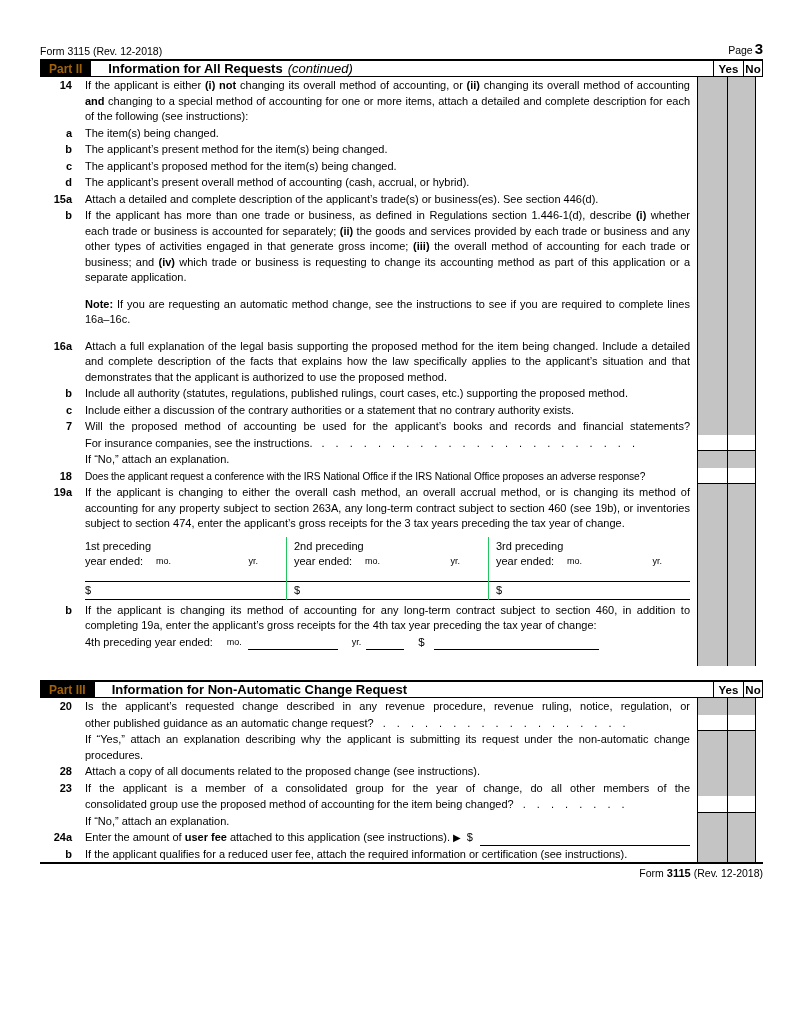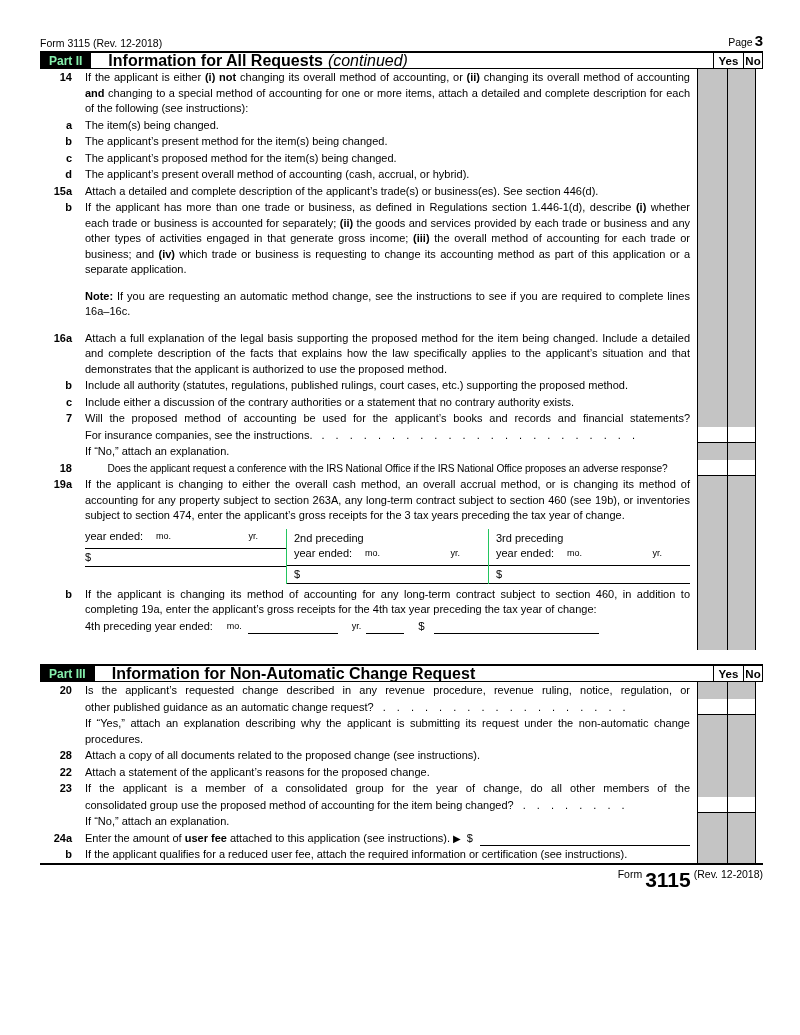--- a/index.html
+++ b/index.html
@@ -1,70 +1,70 @@
 <!DOCTYPE html>
 <html><head>
 <meta charset="utf-8">
 <style>
   *{margin:0;padding:0;box-sizing:border-box}
   html,body{background:#fff}
   body{width:800px;height:1035px;font-family:"Liberation Sans","DejaVu Sans",sans-serif;font-size:11px;color:#000;-webkit-font-smoothing:antialiased}
   .page{position:relative;width:800px;height:1035px;padding:8px 37px 0 40px;overflow:hidden}
   .version{text-align:right;font-size:10.5px}
-  .hdr{display:flex;justify-content:space-between;align-items:flex-end;margin-top:24px;padding-bottom:2px}
+  .hdr{display:flex;justify-content:space-between;align-items:flex-end;margin-top:32px;padding-bottom:2px}
   .hdr-left{font-size:10.5px}
   .pg{font-size:10.5px}
   .pg b{font-size:15px;margin-left:2px}
   .partbar{display:flex;align-items:stretch;border-top:2px solid #000;border-bottom:1px solid #000;height:18px}
-  .plabel{background:#000;color:#86efac;font-weight:bold;font-size:12px;padding:0 9px;display:flex;align-items:center}
-  .ptitle{flex:1;font-weight:bold;font-size:16px;display:flex;align-items:center;padding-left:17px}
+  .plabel{background:#000;color:#a16207;font-weight:bold;font-size:12px;padding:0 9px;display:flex;align-items:center}
+  .ptitle{flex:1;font-weight:bold;font-size:13px;display:flex;align-items:center;padding-left:17px}
   .ptitle .cont{font-weight:normal;font-style:italic;margin-left:5px}
   .anshead{width:30px;border-left:1px solid #000;font-weight:bold;font-size:11.5px;display:flex;align-items:center;justify-content:center}
   .anshead.last{width:20px;border-right:1px solid #000}
   .row{display:flex;align-items:stretch;line-height:15.5px}
   .q{width:657px;display:flex;min-width:657px}
   .num{width:32px;text-align:right;font-weight:bold;flex:none;padding-top:1px}
   .txt{flex:1;padding:1px 7px 0 13px;text-align:justify;overflow:hidden}
   .row.fj .txt{text-align-last:justify}
   .row.gap .num,.row.gap .txt{padding-top:11px}
   .row.gap-sm .num,.row.gap-sm .txt{padding-top:3px}
   .row.tail .txt{padding-bottom:16px}
-  .row.cond .txt{font-size:10.2px;letter-spacing:-0.1px;white-space:nowrap;text-align:center}
+  .row.cond .txt{font-size:10.2px;letter-spacing:-0.1px;white-space:nowrap;text-align:left}
   .row.line .ans{border-bottom:1.5px solid #000}
   .ans{width:30px;flex:none;border-left:1px solid #000;background:#c4c4c4}
   .ans.last{width:29px;border-right:1px solid #000}
   .ans.white{background:#fff}
   .dots{word-spacing:8px;padding-left:9px;white-space:nowrap}
   .rows3{border-bottom:2px solid #000}
   .part3{margin-top:14px}
   
   .grt{display:flex;margin-top:4px}
   .grt-col{flex:1;min-width:0}
   .grt-col.bl{border-left:1px solid #22c55e}
   .grt-col.bl .grt-t,.grt-col.bl .grt-ye,.grt-col.bl .grt-d{padding-left:7px}
   .grt-t{line-height:15px;padding-top:2px}
-  .grt-ye{display:flex;align-items:flex-start;line-height:14px;padding-bottom:5px;border-bottom:1.5px solid #000}
+  .grt-ye{display:flex;align-items:flex-start;line-height:14px;padding-bottom:13px;border-bottom:1.5px solid #000}
   .sm{font-size:9px}
   .grt-ye .mo{margin-left:13px}
   .grt-ye .yr{margin-left:auto;margin-right:28px}
   .grt-d{line-height:15px;border-bottom:1px solid #000;padding-bottom:1px;padding-top:1px}
   
   .y4line,.feeline{display:flex;align-items:flex-start}
   .y4line span,.feeline span,.feeline b{white-space:pre}
   .blank{display:inline-block;border-bottom:1px solid #000;height:13px;align-self:flex-end}
   .w90{width:90px;margin-left:6px}
   .w38{width:38px;margin-left:5px}
   .w165{width:165px;margin-left:9px}
   .lpad{margin-left:14px}
   .dollar{font-size:11.5px}
   .arrow{margin:0 6px 0 3px;font-size:10px}
   .feedollar{margin-right:7px}
   .blank.grow{flex:1}
   .footer{display:flex;justify-content:flex-end;align-items:flex-start;padding-top:3px;font-size:10.5px}
-  .footer b{font-size:21px;margin:0 3px 0 3px}
+  .footer b{font-size:11px;margin:0 3px 0 3px}
 </style>
 </head>
 <body>
 
 <div class="page">
 
 
   <div class="hdr">
     <div class="hdr-left">Form 3115 (Rev. 12-2018)</div>
     <div class="pg"><span>Page</span><b>3</b></div>
@@ -207,20 +207,21 @@
         </div>
         <div class="ans"></div>
         <div class="ans last"></div>
       </div>
       <div class="row">
         <div class="q">
           <div class="num"></div>
           <div class="txt">
             <div class="grt">
               <div class="grt-col">
+                <div class="grt-t">1st preceding</div>
                 <div class="grt-ye">
                   <span>year ended:</span>
                   <span class="sm mo">mo.</span>
                   <span class="sm yr">yr.</span>
                 </div>
                 <div class="grt-d"><span>$</span></div>
               </div>
               <div class="grt-col bl">
                 <div class="grt-t">2nd preceding</div>
                 <div class="grt-ye">
@@ -308,28 +309,20 @@
           <div class="ans last"></div>
         </div>
         <div class="row">
           <div class="q">
             <div class="num">28</div>
             <div class="txt"><span>Attach a copy of all documents related to the proposed change (see instructions).</span></div>
           </div>
           <div class="ans"></div>
           <div class="ans last"></div>
         </div>
-        <div class="row">
-          <div class="q">
-            <div class="num">22</div>
-            <div class="txt"><span>Attach a statement of the applicant’s reasons for the proposed change.</span></div>
-          </div>
-          <div class="ans"></div>
-          <div class="ans last"></div>
-        </div>
         <div class="row fj">
           <div class="q">
             <div class="num">23</div>
             <div class="txt"><span>If the applicant is a member of a consolidated group for the year of change, do all other members of the</span></div>
           </div>
           <div class="ans"></div>
           <div class="ans last"></div>
         </div>
         <div class="row line">
           <div class="q">

